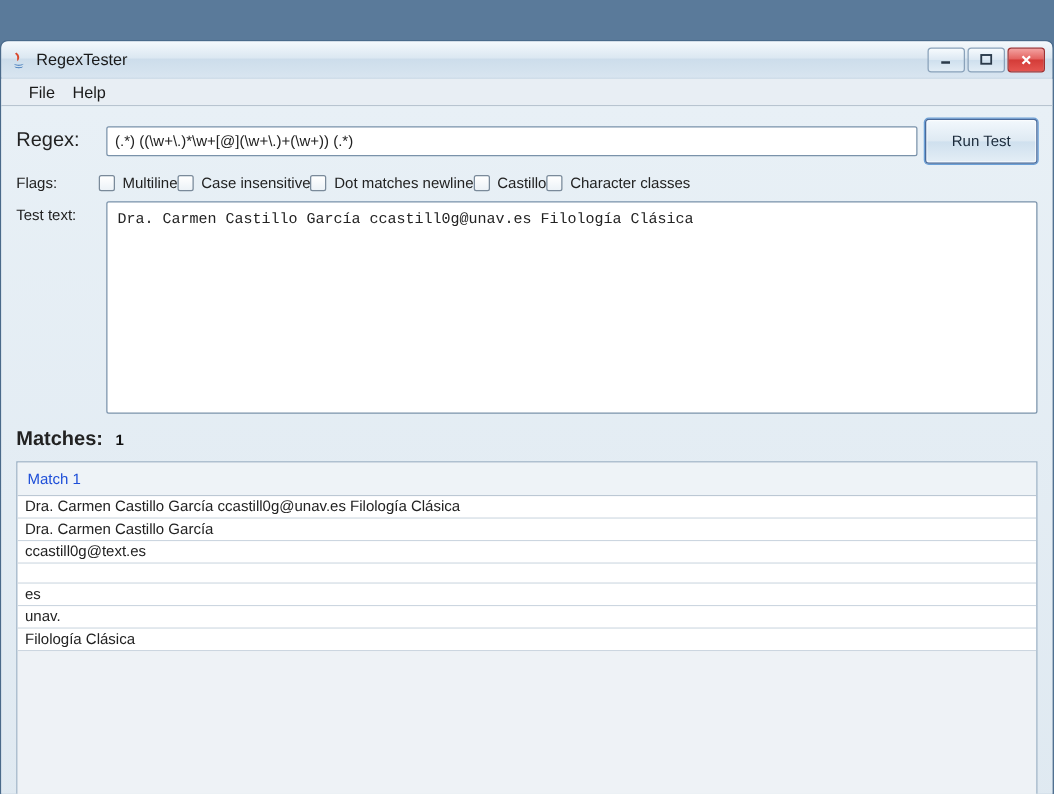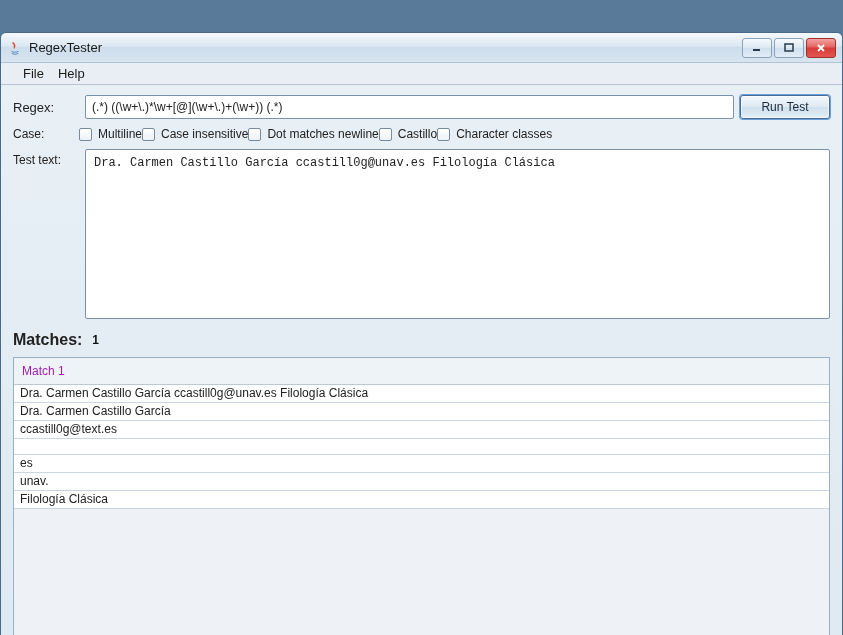--- a/index.html
+++ b/index.html
@@ -74,38 +74,38 @@
     flex: 1;
     padding: 10px 12px 8px 12px;
     display: flex;
     flex-direction: column;
     gap: 8px;
     background: linear-gradient(to bottom, #e8f0f6 0%, #dfe9f1 100%);
     overflow: hidden;
   }
   .row { display: flex; align-items: center; gap: 6px; }
   .label {
-    font-size: 13px;
+    font-size: 16px;
     color: #222;
     width: 66px;
     text-align: left;
   }
   .regex-input {
     flex: 1;
     height: 24px;
     border: 1px solid #7a92aa;
     background: #fff;
     padding: 4px 6px;
     font-family: Tahoma, Arial, sans-serif;
     font-size: 12px;
     color: #222;
     border-radius: 2px;
   }
   .run-btn {
-    width: 90px; height: 24px;
+    width: 90px; height: 36px;
     border: 1px solid #4a6a9a;
     border-radius: 3px;
     background: linear-gradient(to bottom, #f2f8fd 0%, #dfeaf3 48%, #cfe0ee 52%, #e4eef6 100%);
     font-size: 12px;
     color: #1a2a3a;
     box-shadow: inset 0 0 0 1px rgba(255,255,255,.6), 0 0 0 1px #6aa0d8;
   }
   .flags-row { display: flex; align-items: center; gap: 0; }
   .flags-label {
     font-size: 12px; color: #222; width: 66px;
@@ -143,21 +143,21 @@
   .results-panel {
     flex: 1;
     border: 1px solid #9ab0c4;
     background: #eef2f6;
     display: flex; flex-direction: column;
     overflow: hidden;
   }
   .match-header {
     padding: 6px 8px;
     font-size: 12px;
-    color: #a21caf;
+    color: #1d4ed8;
     border-bottom: 1px solid #bcc8d4;
     background: #eef3f7;
   }
   .match-line {
     padding: 1px 6px;
     font-size: 12px;
     color: #222;
     background: #fff;
     border-bottom: 1px solid #ccd6e0;
     min-height: 16px;
@@ -210,21 +210,21 @@
 
   <div class="content">
 
     <div class="row">
       <span class="label">Regex:</span>
       <input class="regex-input" type="text" value="(.*) ((\w+\.)*\w+[@](\w+\.)+(\w+)) (.*)" style="">
       <button class="run-btn">Run Test</button>
     </div>
 
     <div class="flags-row">
-      <span class="flags-label">Case:</span>
+      <span class="flags-label">Flags:</span>
       <div class="checkbox-group">
         <label class="chk">
           <span class="chk-box"></span>
           <span>Multiline</span>
         </label>
         <label class="chk">
           <span class="chk-box"></span>
           <span>Case insensitive</span>
         </label>
         <label class="chk">

